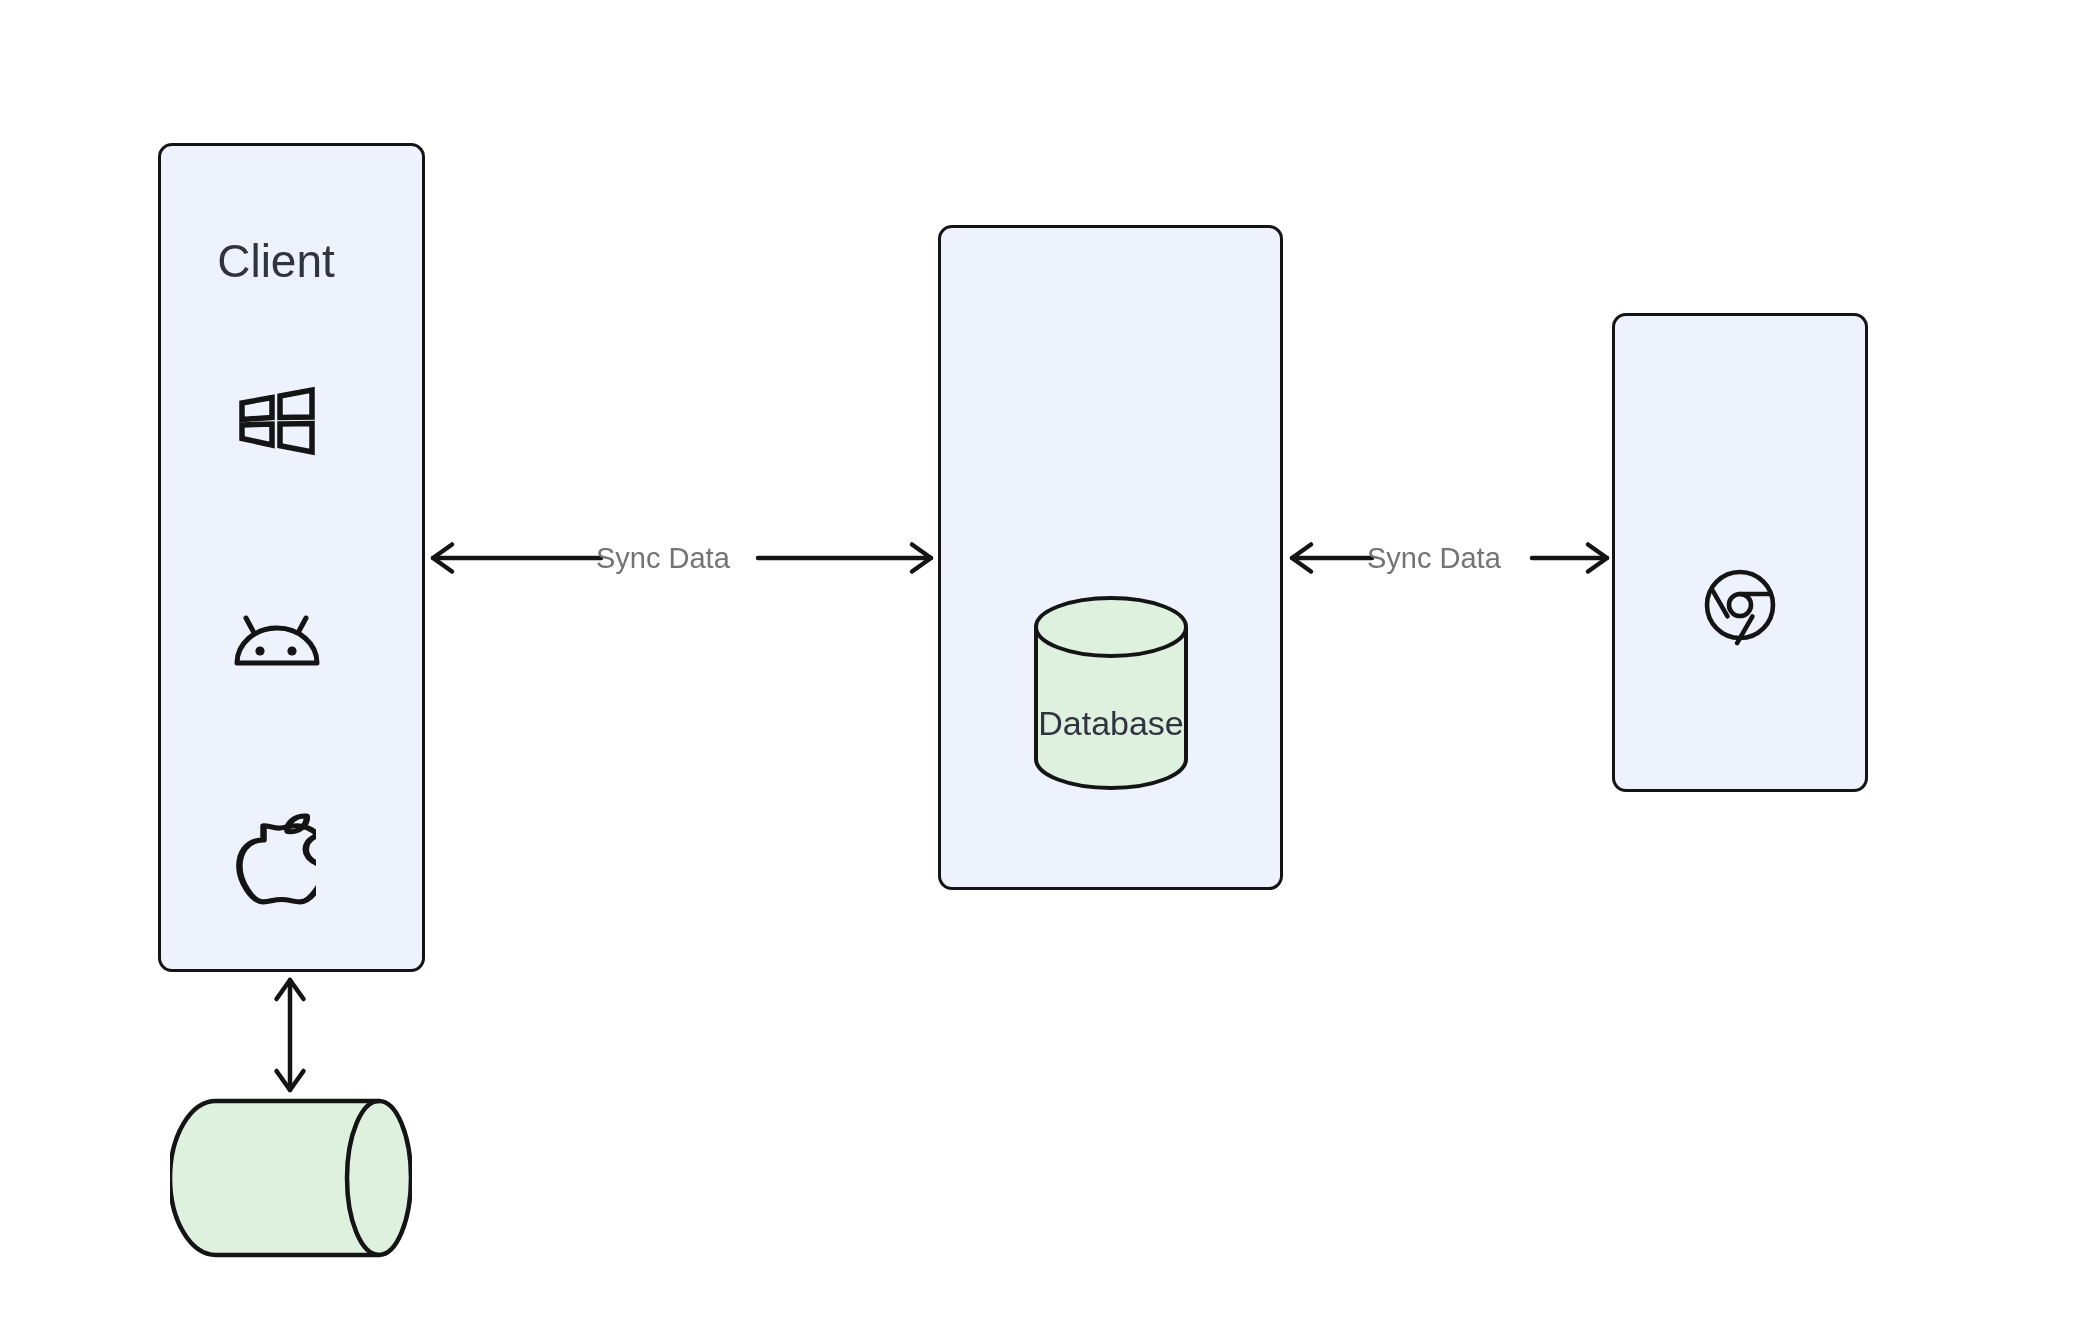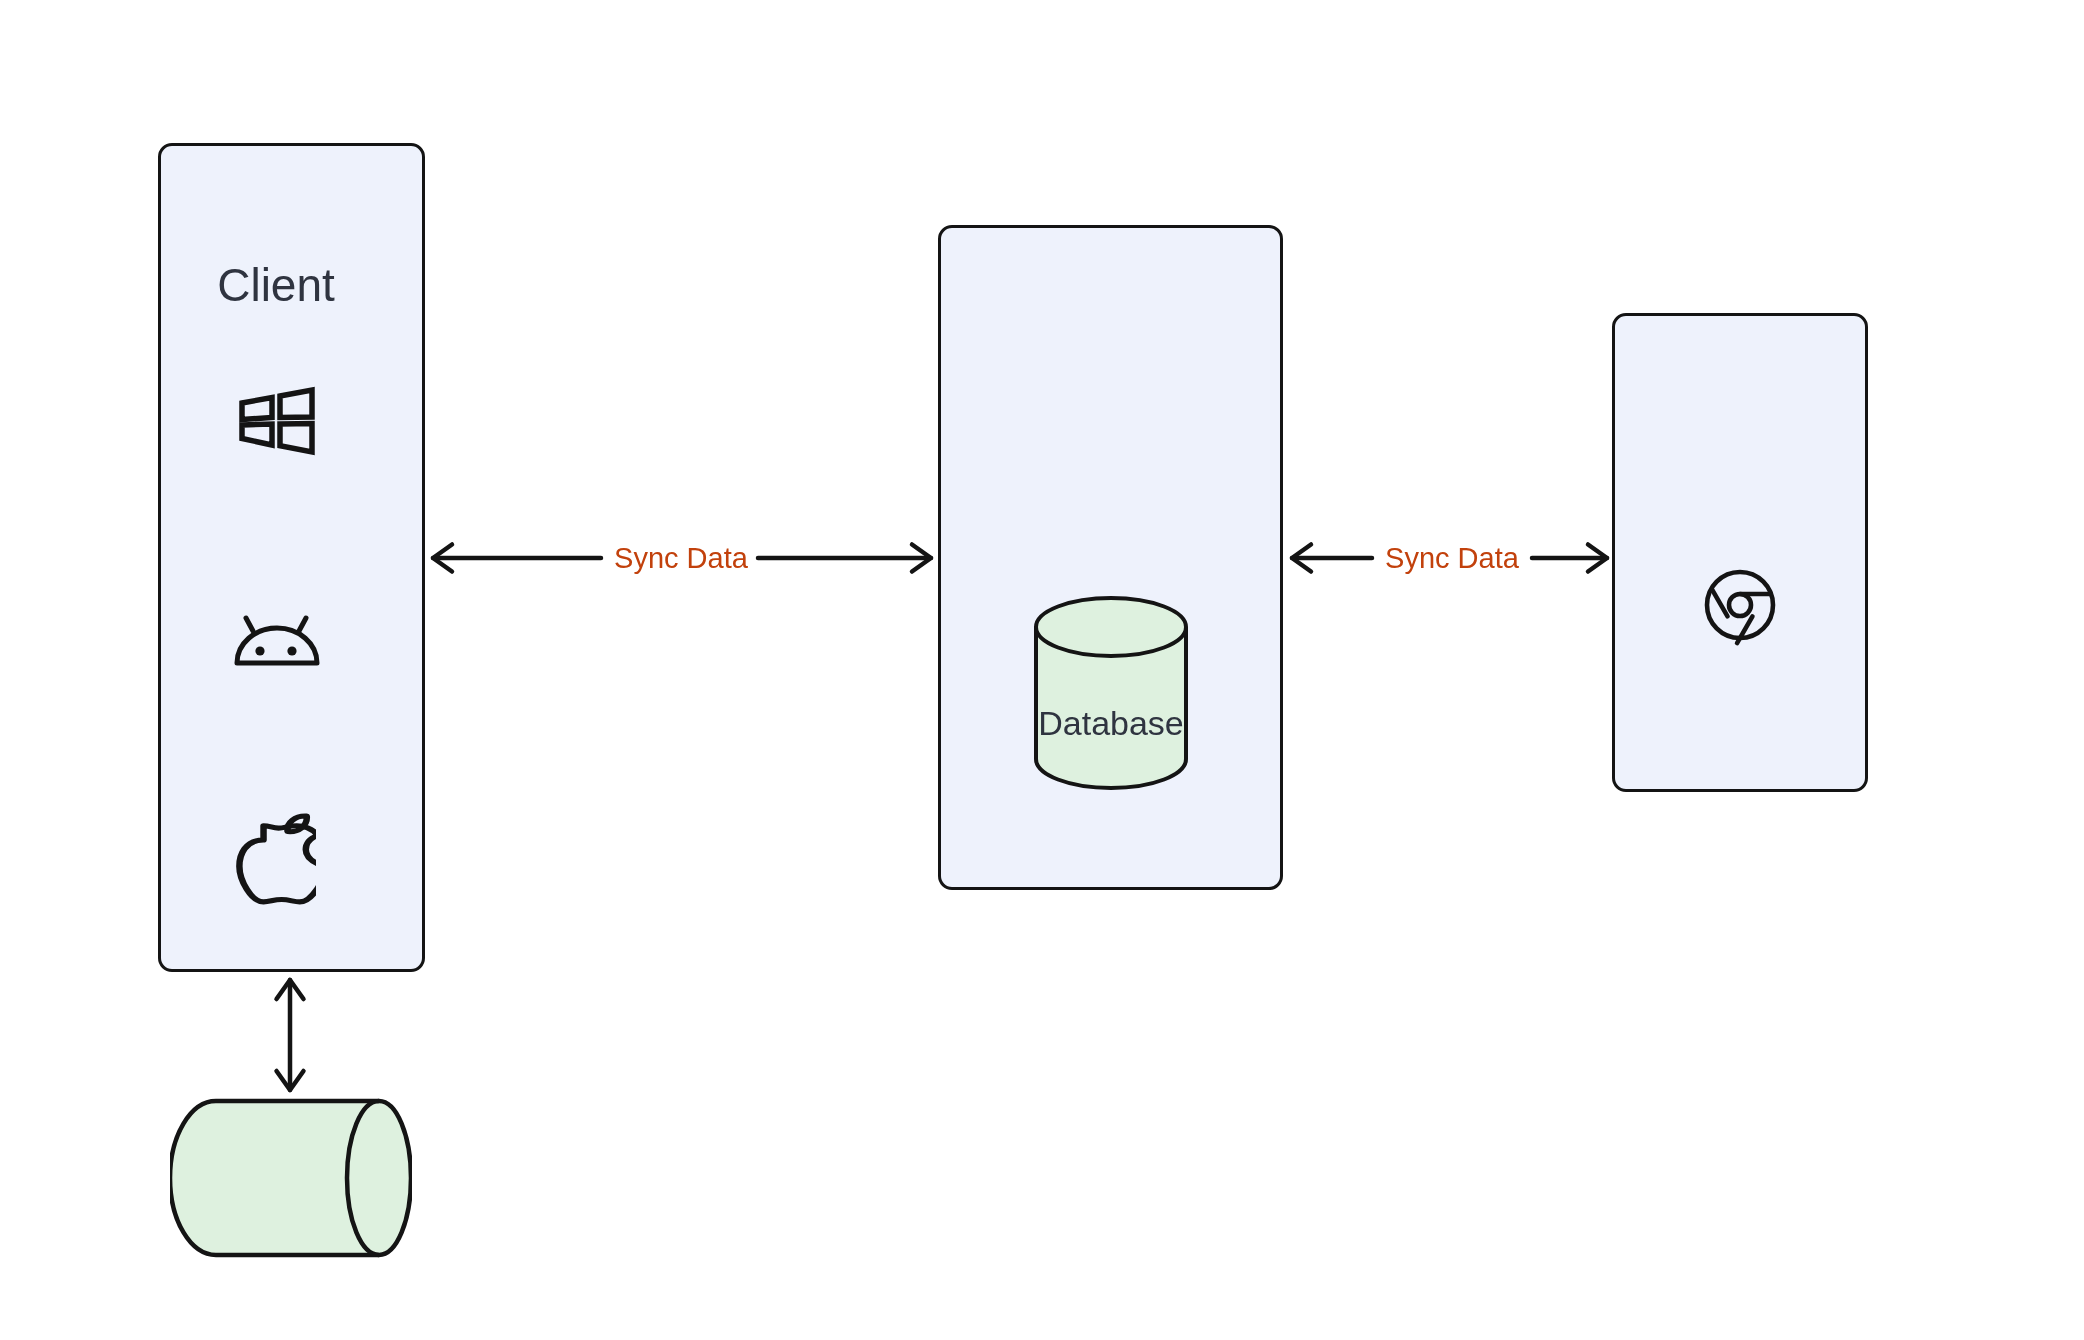--- a/index.html
+++ b/index.html
@@ -9,22 +9,22 @@
   }
   .node{
     position:absolute;background:#eef2fc;border:3.5px solid #141414;
     border-radius:14px;box-sizing:border-box;
   }
   .node-title{
     position:absolute;font-size:46px;line-height:52px;text-align:center;
     color:#2f3440;white-space:nowrap;
   }
   .edge-label{
-    position:absolute;font-size:29px;line-height:34px;text-align:center;
-    color:#c2410c;white-space:nowrap;
+    position:absolute;font-size:29px;line-height:34px;text-align:left;
+    color:#737373;white-space:nowrap;
   }
   .cyl-label{
     position:absolute;font-size:34px;line-height:36px;text-align:center;color:#2f3440;
   }
   .localdb-label{
     position:absolute;left:186px;top:1140px;width:150px;font-size:30px;
     line-height:43px;text-align:center;color:#2f3440;
   }
   svg.abs{position:absolute;display:block;}
   .stroke{stroke:#141414;fill:none;}
@@ -45,21 +45,21 @@
       <polyline points="1311,544.5 1292,558 1311,571.5"></polyline>
       <polyline points="1588,544.5 1607,558 1588,571.5"></polyline>
 
       <path d="M290,980 V1090"></path>
       <polyline points="276.5,999 290,980 303.5,999"></polyline>
       <polyline points="276.5,1071 290,1090 303.5,1071"></polyline>
     </g>
   </svg>
 
   <div class="node" style="left:158px;top:143px;width:267px;height:829px;"></div>
-  <div class="node-title" style="left:144px;top:235px;width:264px;margin-top:24px;">Client</div>
+  <div class="node-title" style="left:144px;top:235px;width:264px;">Client</div>
 
   <svg class="abs" style="left:234px;top:376px;" width="84" height="84" viewBox="0 0 84 84">
     <g class="stroke" stroke-width="5.5" stroke-linejoin="miter">
       <path d="M8,27 L38,21.5 L38,41.5 L8,43.5 Z"></path>
       <path d="M46,20 L78,14 L78,41 L46,41.5 Z"></path>
       <path d="M8,49 L38,48 L38,69 L8,62.5 Z"></path>
       <path d="M46,48 L78,47.5 L78,76 L46,69.8 Z"></path>
     </g>
   </svg>
 

